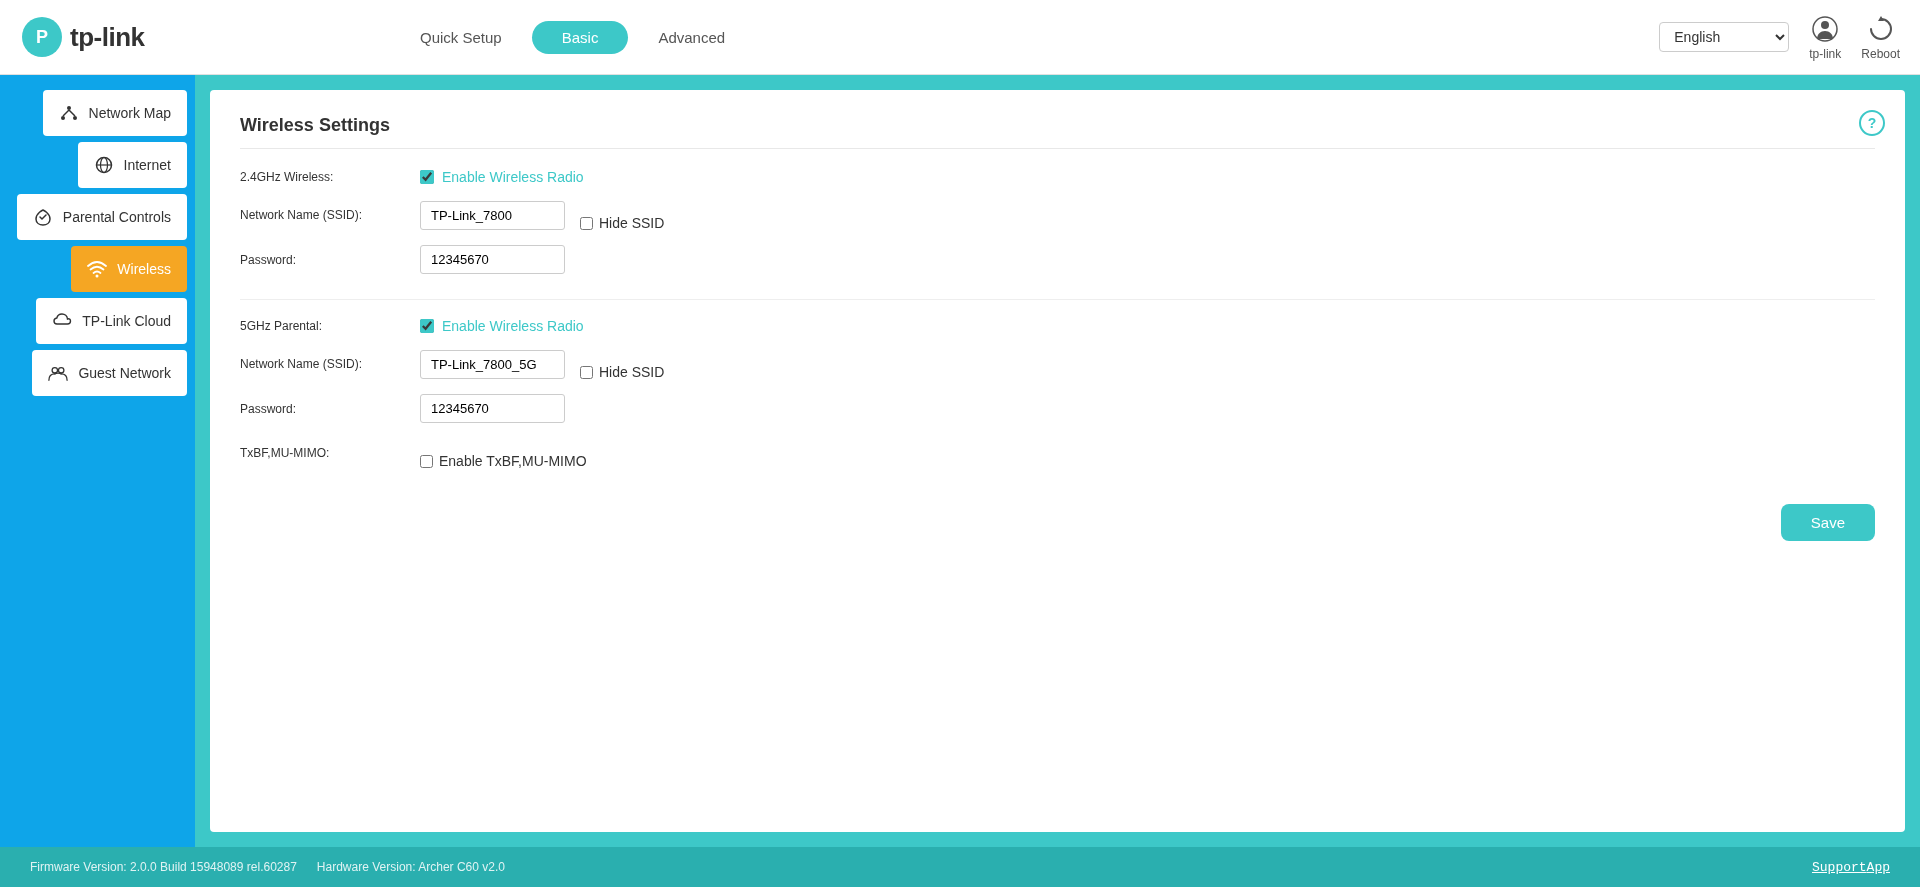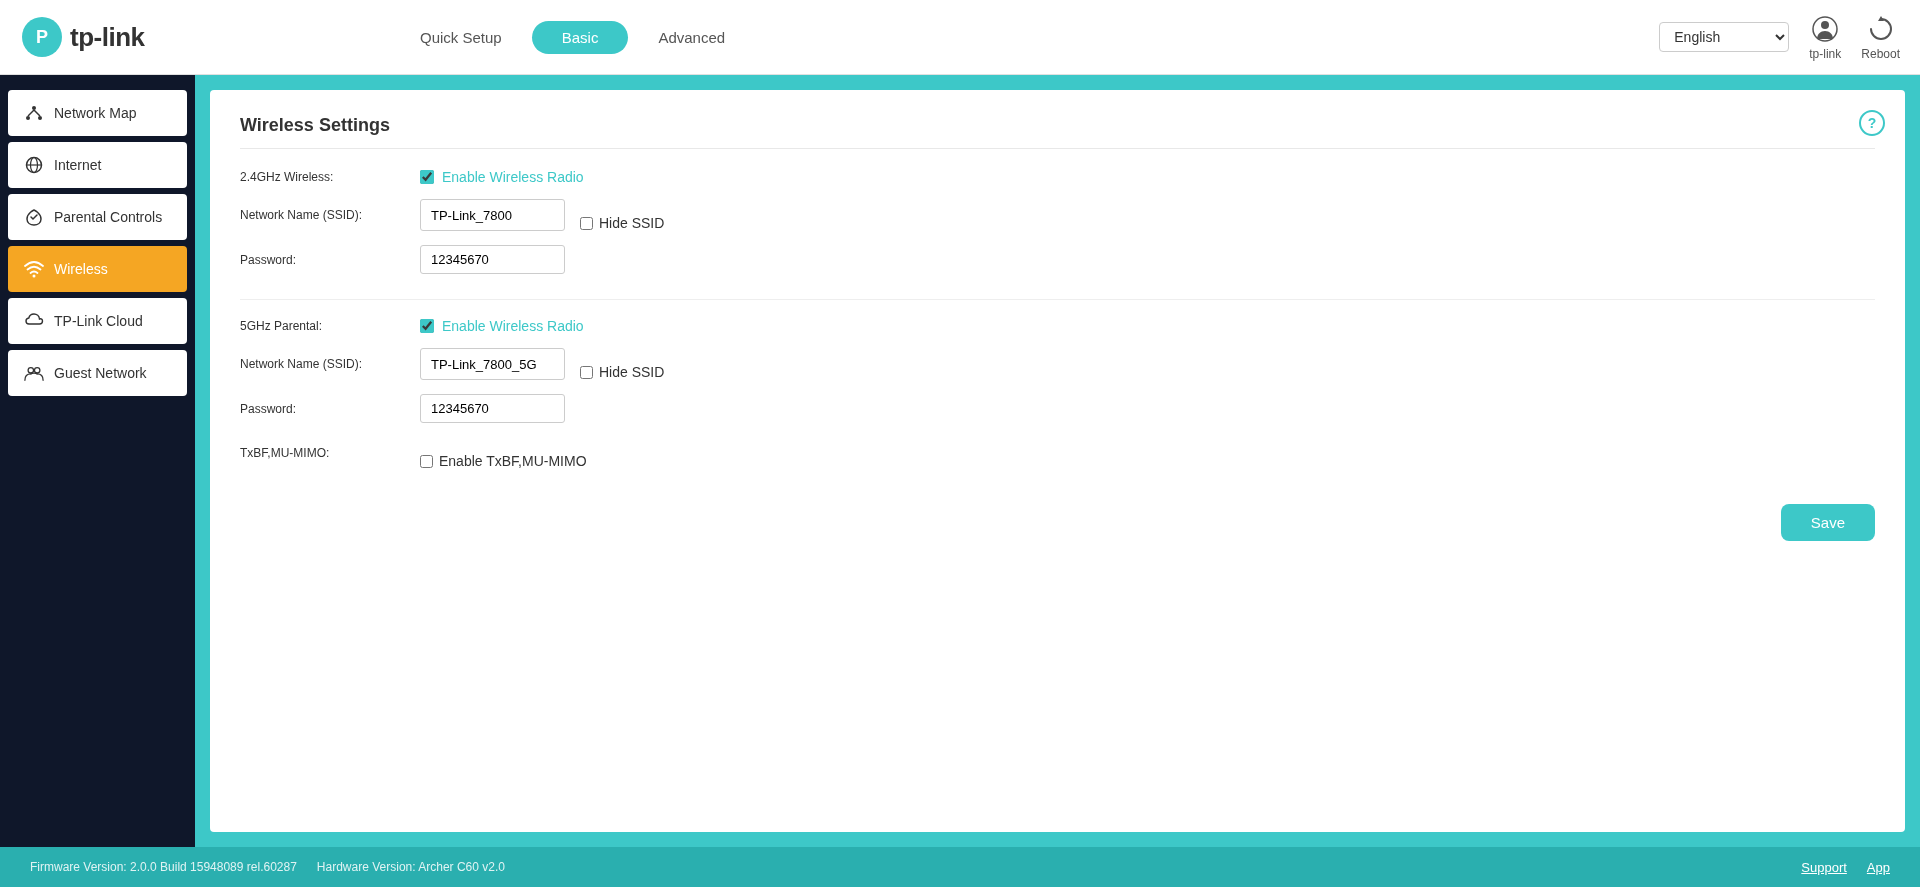--- a/index.html
+++ b/index.html
@@ -92,25 +92,26 @@
 
     
     .main-layout {
       display: flex;
       flex: 1;
     }
 
     
     .sidebar {
       width: 195px;
-      background: #0f172a;
+      background: #0ea5e9;
       padding: 15px 0;
       display: flex;
       flex-direction: column;
       gap: 6px;
+      align-items: flex-end;
     }
     .sidebar-item {
       display: flex;
       align-items: center;
       gap: 10px;
       padding: 13px 16px;
       cursor: pointer;
       background: white;
       margin: 0 8px;
       border-radius: 4px;
@@ -177,20 +178,21 @@
     }
 
     .form-label {
       width: 180px;
       font-size: 12px;
       color: #333;
     }
 
     .form-value {
       display: flex;
+      align-items: center;
       gap: 15px;
     }
 
     .enable-checkbox-row {
       display: flex;
       align-items: center;
       gap: 8px;
       color: #3dc8c8;
       font-size: 14px;
     }
@@ -251,21 +253,21 @@
       align-items: center;
       justify-content: space-between;
       padding: 0 30px;
     }
     .footer-left {
       font-size: 12px;
       color: rgba(255,255,255,0.85);
     }
     .footer-right {
       display: flex;
-      gap: 20px;
+      font-family: Liberation Mono, monospace;
     }
     .footer-link {
       font-size: 13px;
       color: white;
       text-decoration: underline;
       cursor: pointer;
     }
   </style>
 </head>
 <body>

